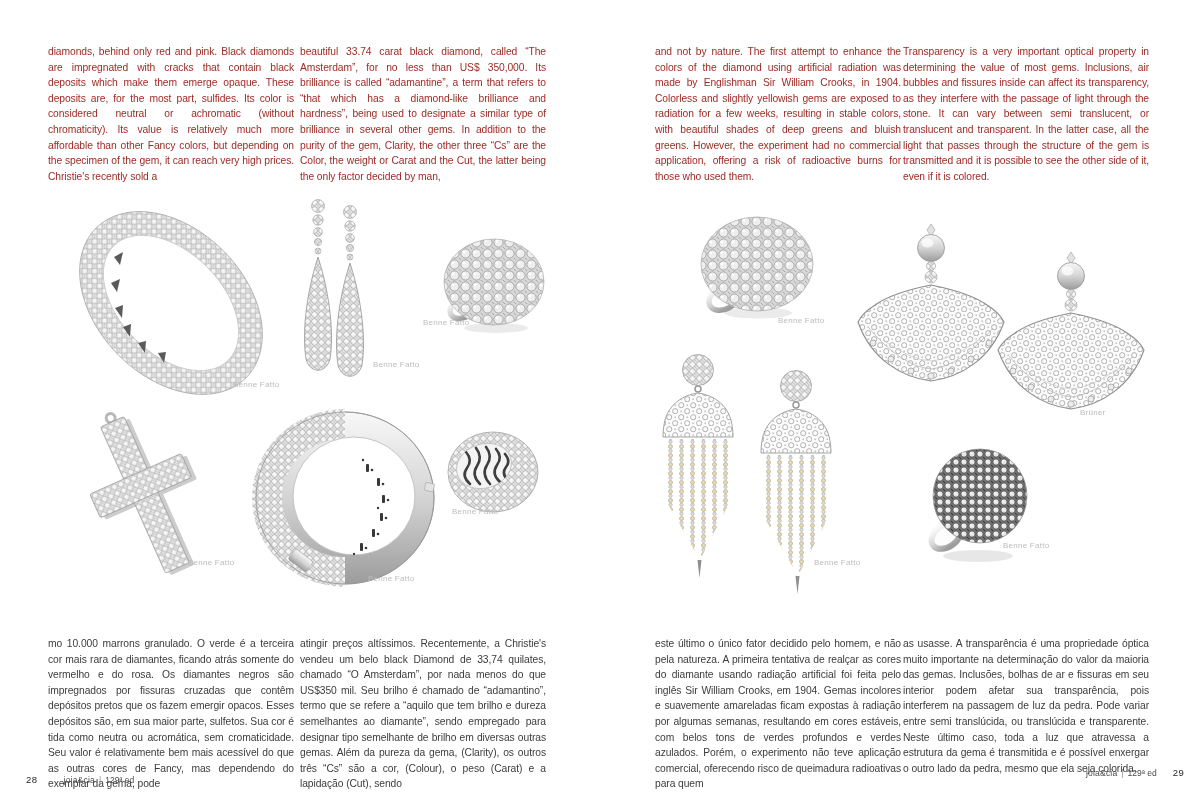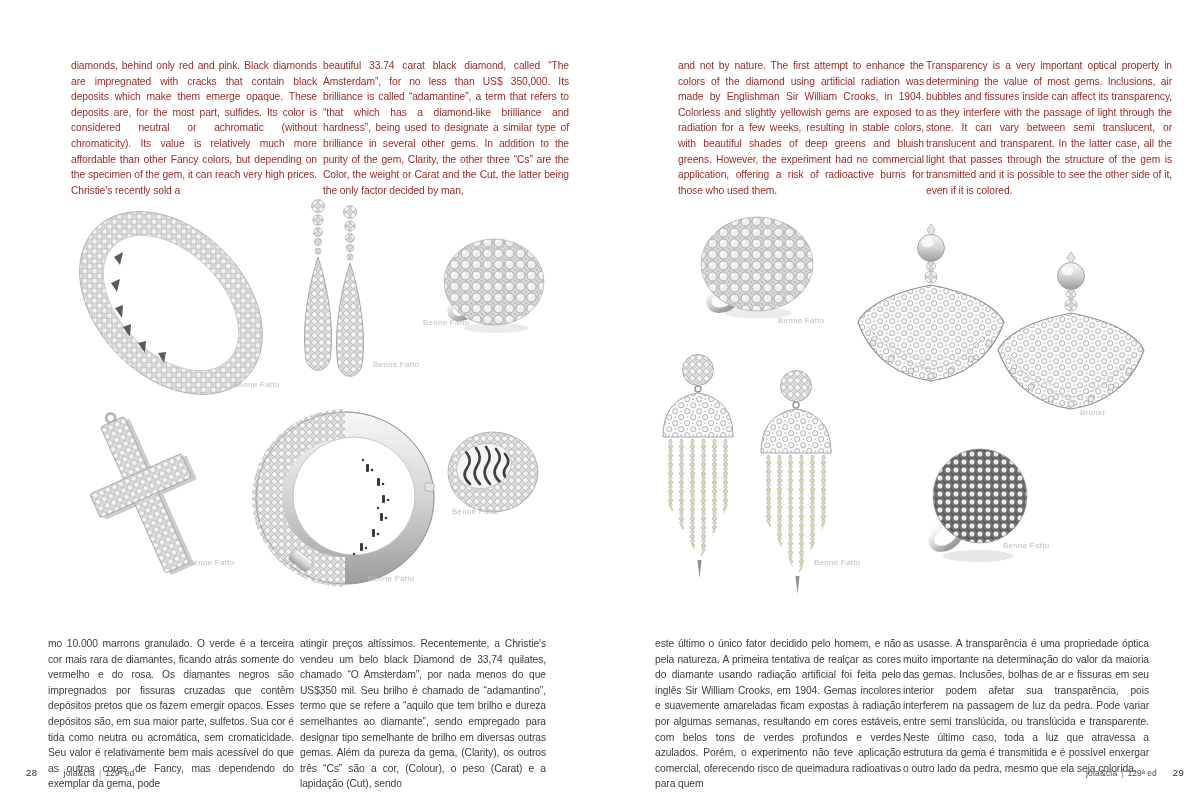--- a/index.html
+++ b/index.html
@@ -6,37 +6,37 @@
   body{
     width:1191px;height:794px;position:relative;overflow:hidden;
     background:#ffffff;
     font-family:"Liberation Sans", sans-serif;
   }
   .text-col{
     position:absolute;width:246px;
     font-size:10.3px;line-height:15.6px;letter-spacing:-0.08px;
     text-align:justify;
   }
-  .en{color:var(--english-text,#9d2a24);top:58px;margin-left:23px;}
+  .en{color:var(--english-text,#9d2a24);top:44px;}
   .pt{color:var(--portuguese-text,#3c3c3c);top:636px;}
   .c1{left:48px}.c2{left:300px}.c3{left:655px}.c4{left:903px}
   .photo{position:absolute;}
   .photo svg{display:block;overflow:visible;}
   .credit{
     position:absolute;font-size:8px;letter-spacing:0.25px;
     color:var(--credit-text,#bcbcbc);white-space:nowrap;padding-left:6px;
   }
   .footer{
     position:absolute;top:767px;display:flex;align-items:baseline;
     font-size:8.5px;color:var(--footer-text,#4b4b4b);
   }
   .footer-left{left:26px;}
   .footer-right{left:1086px;}
   .footer .pagenum{font-size:9.5px;color:#262626;letter-spacing:0.5px;}
-  .footer-left .pagenum{margin-right:26px;}
+  .footer-left .pagenum{margin-right:26px;margin-top:7px;}
   .footer-right .pagenum{margin-left:16px;}
   .footer .mag{font-weight:normal;letter-spacing:0.2px;}
   .footer .divider{margin:0 4px;color:#8a8a8a;}
   .defs-svg{position:absolute;width:0;height:0;}
 </style>
 </head>
 <body>
 
 <svg class="defs-svg" aria-hidden="true">
   <defs>

